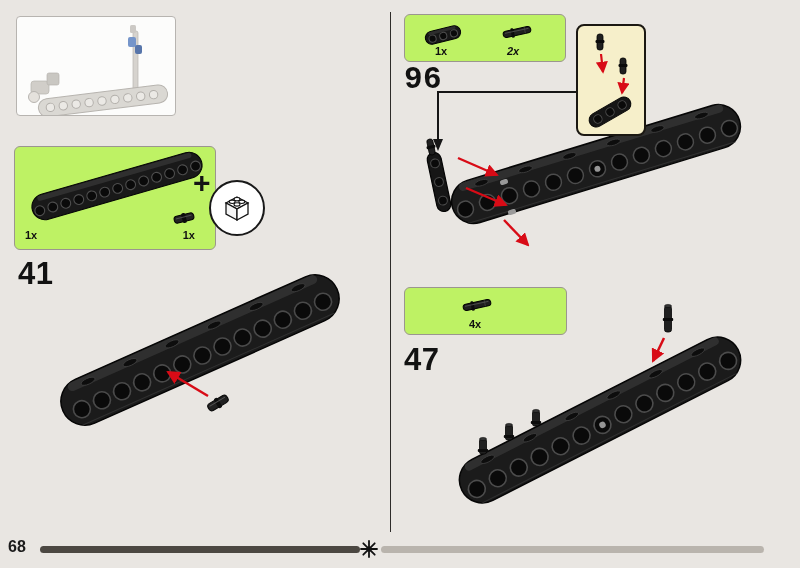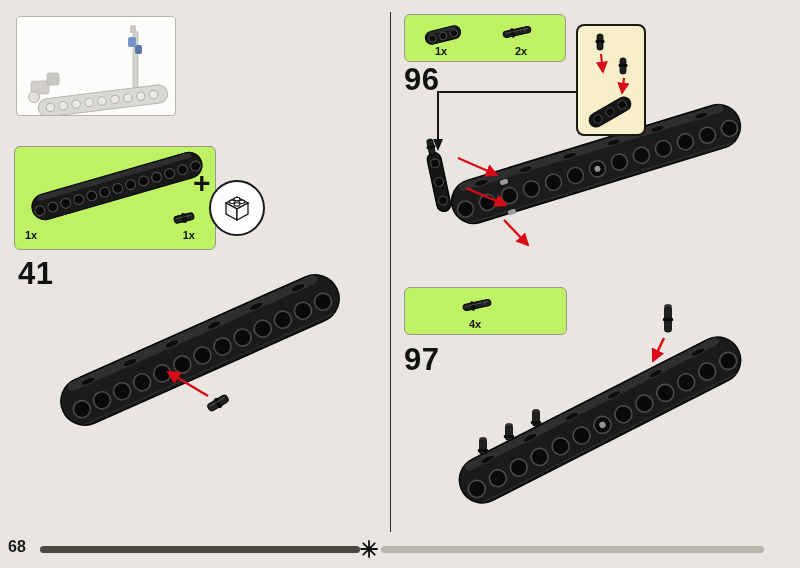--- a/index.html
+++ b/index.html
@@ -149,24 +149,24 @@
     </svg>
     <span class="qty" style="left:30px;bottom:4px;">1x</span>
     <svg class="abs" style="left:92px;top:9px;" width="40" height="16" viewBox="0 0 40 16">
       <g transform="translate(20,8) rotate(-12)">
         <rect x="-14" y="-3.2" width="28" height="6.4" rx="3" fill="#1f1f1f" stroke="#000000"></rect>
         <rect x="-6" y="-4.8" width="3" height="9.6" rx="1.2" fill="#0b0b0b"></rect>
         <line x1="8" y1="-3" x2="8" y2="3" stroke="#3c3c3c" stroke-width="1"></line>
         <line x1="-12" y1="-1.2" x2="12" y2="-1.2" stroke="#525252" stroke-width="0.8"></line>
       </g>
     </svg>
-    <span class="qty" style="left:110px;bottom:4px;">2x</span>
-  </div>
-
-  <div class="step-num" style="left:404px;top:62px;">96</div>
+    <span class="qty" style="left:102px;bottom:4px;font-style:italic;">2x</span>
+  </div>
+
+  <div class="step-num" style="left:404px;top:62px;font-family:Liberation Mono, monospace;">96</div>
 
   <svg class="abs" style="left:404px;top:98px;" width="345" height="185" viewBox="0 0 345 185">
     <defs>
       <marker id="ah96" viewBox="0 0 10 10" refX="8.5" refY="5" markerWidth="5.5" markerHeight="5.5" orient="auto">
           <path d="M0,0 L10,5 L0,10 z" fill="#d80b16"></path>
         </marker>
       <circle id="h96" r="8" fill="#0a0a0a" stroke="#4c4c4c" stroke-width="1.5"></circle>
     </defs>
     <g transform="translate(192,66) rotate(-17)">
       <rect x="-150" y="-22" width="300" height="44" rx="22" fill="#1c1c1c" stroke="#060606" stroke-width="1.5"></rect>
@@ -250,21 +250,21 @@
       <g transform="translate(20,8) rotate(-12)">
         <rect x="-14" y="-3.2" width="28" height="6.4" rx="3" fill="#1f1f1f" stroke="#000000"></rect>
         <rect x="-6" y="-4.8" width="3" height="9.6" rx="1.2" fill="#0b0b0b"></rect>
         <line x1="8" y1="-3" x2="8" y2="3" stroke="#3c3c3c" stroke-width="1"></line>
         <line x1="-12" y1="-1.2" x2="12" y2="-1.2" stroke="#525252" stroke-width="0.8"></line>
       </g>
     </svg>
     <span class="qty" style="left:64px;bottom:4px;">4x</span>
   </div>
 
-  <div class="step-num" style="left:404px;top:342px;">97</div>
+  <div class="step-num" style="left:404px;top:342px;">47</div>
 
   <svg class="abs" style="left:440px;top:298px;" width="320" height="235" viewBox="0 0 320 235">
     <defs>
       <marker id="ah97" viewBox="0 0 10 10" refX="8.5" refY="5" markerWidth="5.5" markerHeight="5.5" orient="auto">
           <path d="M0,0 L10,5 L0,10 z" fill="#d80b16"></path>
         </marker>
       <circle id="h97" r="8.5" fill="#0a0a0a" stroke="#4c4c4c" stroke-width="1.6"></circle>
     </defs>
     <g transform="translate(160,122) rotate(-27)">
       <rect x="-155" y="-23" width="310" height="46" rx="23" fill="#1b1b1b" stroke="#060606" stroke-width="1.5"></rect>

